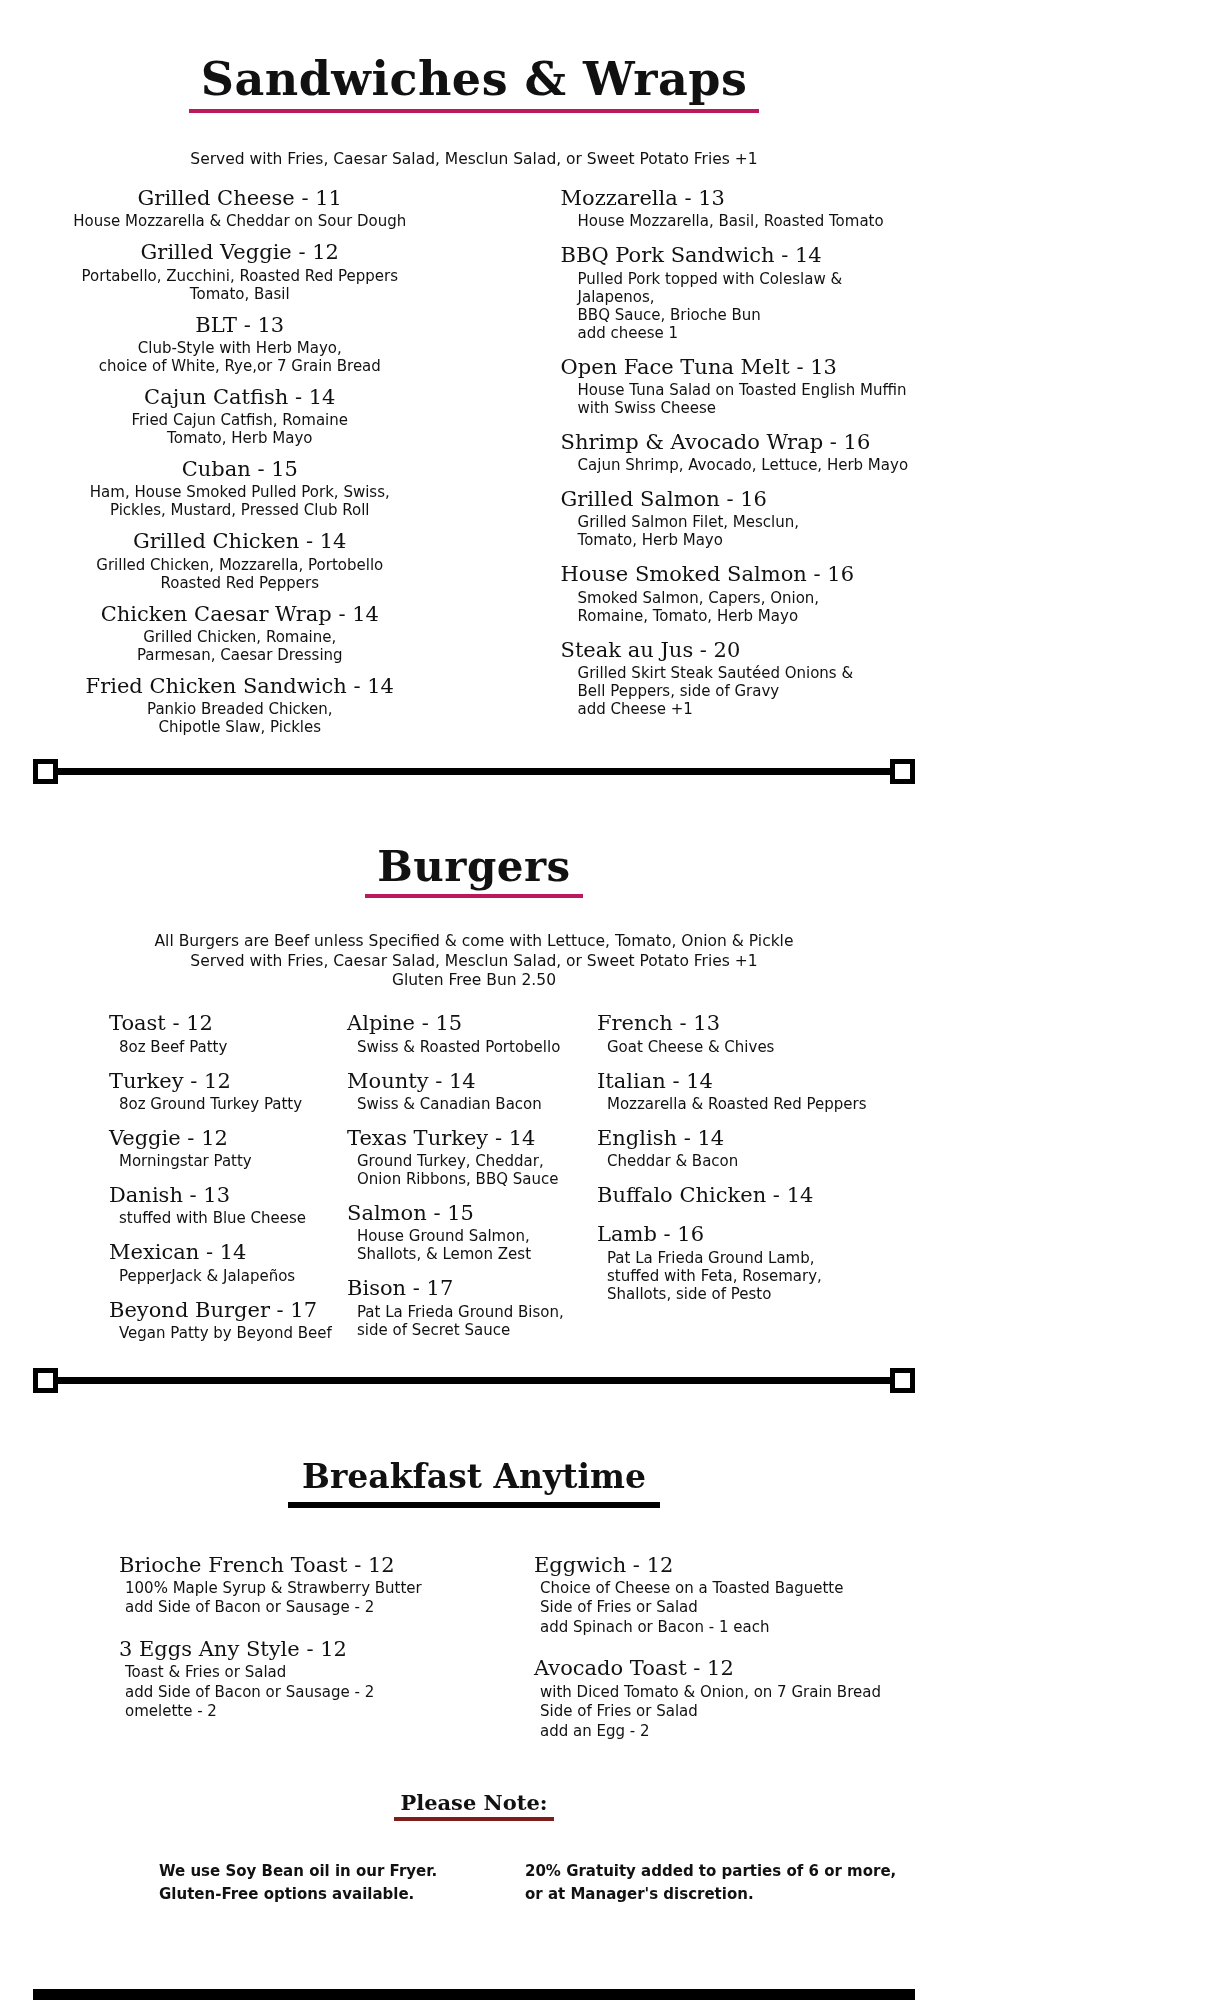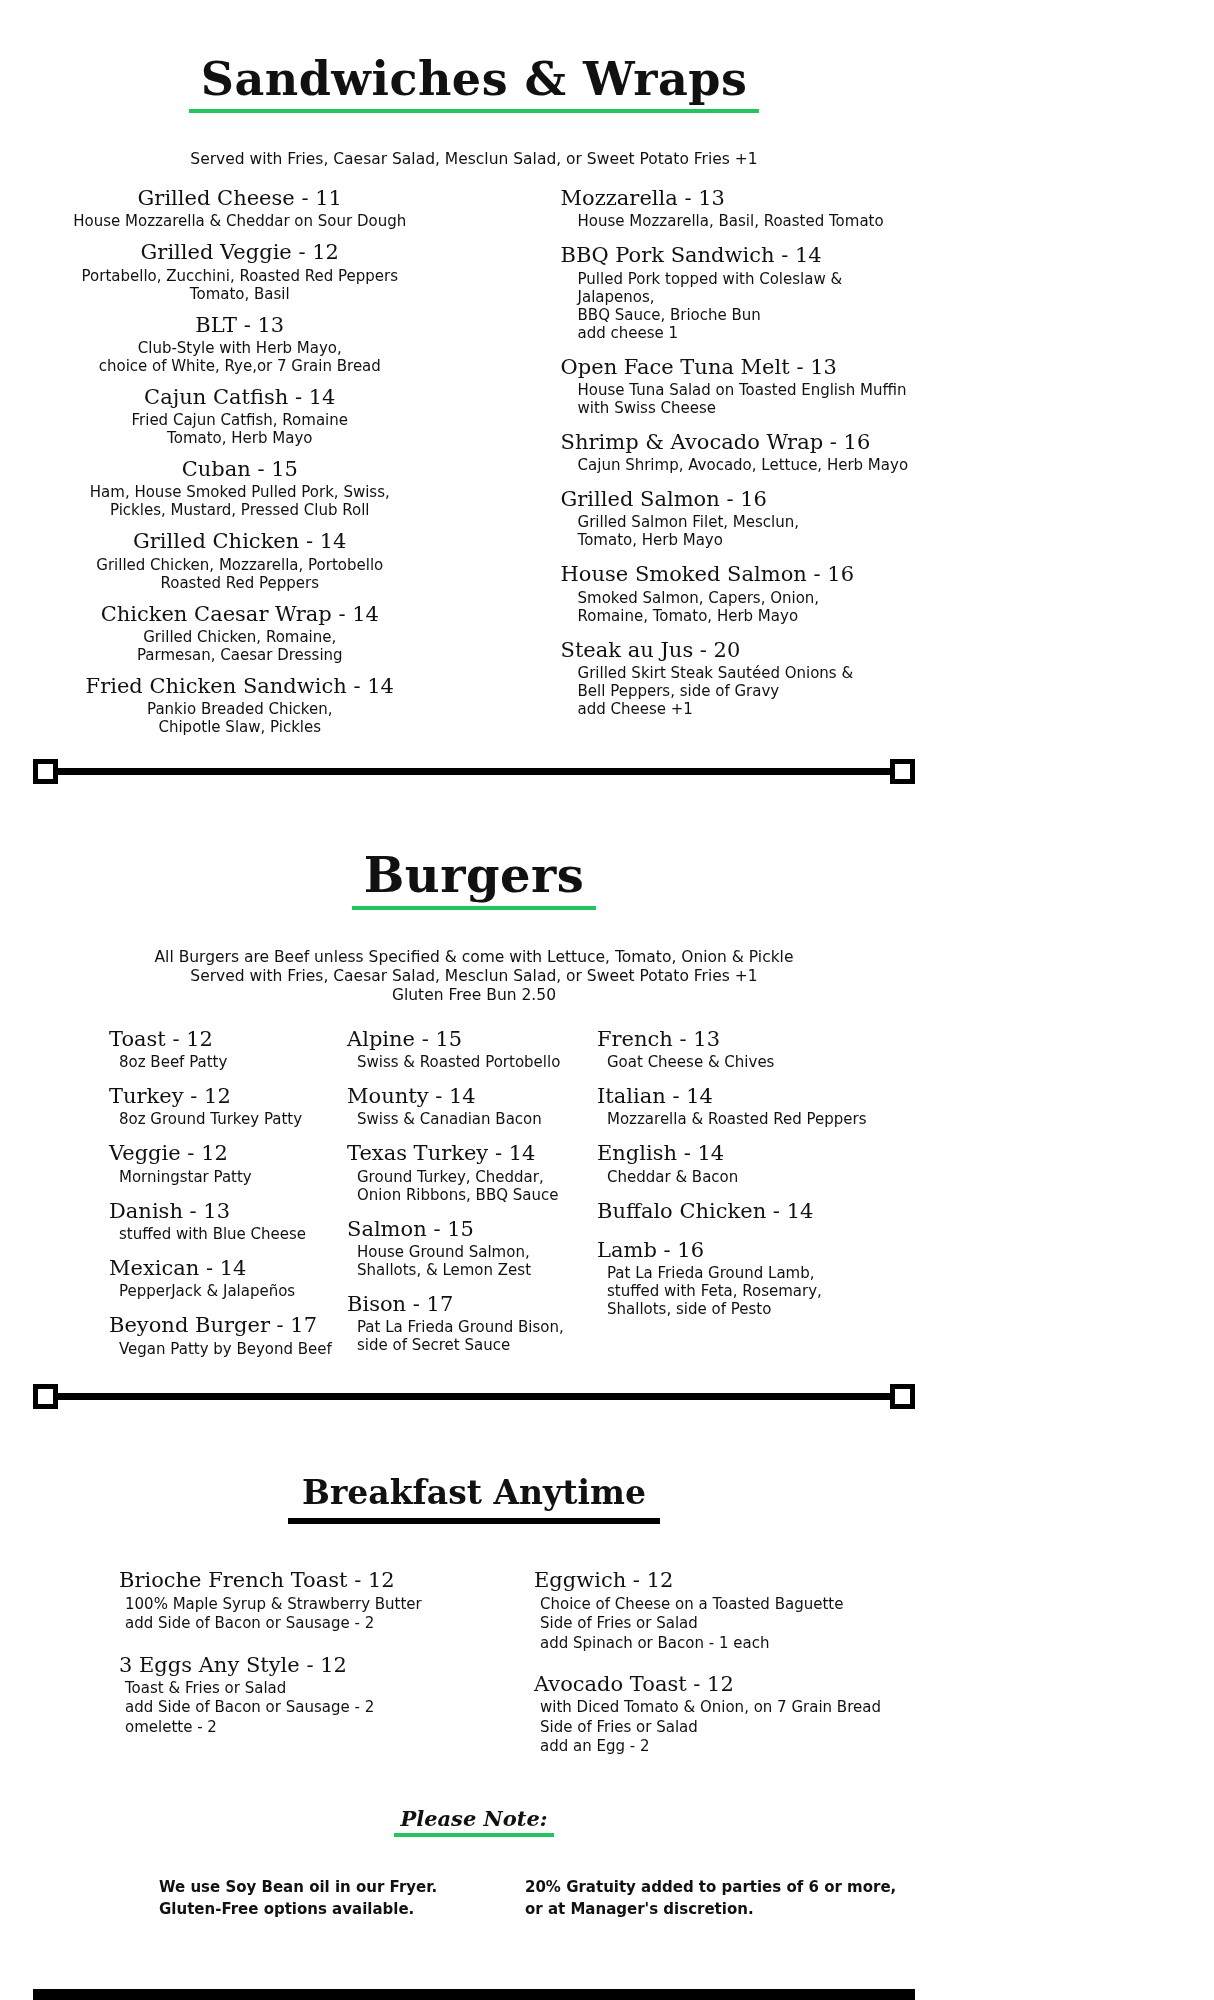--- a/index.html
+++ b/index.html
@@ -12,25 +12,25 @@
     position: relative;
     overflow: hidden;
   }
   .menu { width: 882px; margin-left: 33px; padding-top: 20px; }
 
   .title-wrap { text-align: center; }
   .section-title {
     display: inline-block;
     font-size: 46px;
     line-height: 1.25;
-    border-bottom: 4px solid #22c55e;
+    border-bottom: 4px solid #be185d;
     padding: 0 12px 1px 12px;
     letter-spacing: 0.5px;
   }
-  .burgers-title { font-size: 48px; }
+  .burgers-title { font-size: 42px; }
   .bf-title {
     display: inline-block;
     font-size: 33px;
     line-height: 1.3;
     border-bottom: 6px solid #000;
     padding: 0 14px 3px 14px;
   }
   .subtitle {
     font-family: "DejaVu Sans", "Liberation Sans", sans-serif;
     font-size: 15.5px;
@@ -76,23 +76,22 @@
   .bf-right { flex: 1; }
   .bf-cols .item { margin-bottom: 18px; }
   .bf-cols .item-desc { padding-left: 6px; line-height: 1.3; }
 
   
   .note-wrap { text-align: center; margin-top: 10px; }
   .note-title {
     display: inline-block;
     font-size: 21px;
     font-weight: bold;
-    border-bottom: 4px solid #22c55e;
+    border-bottom: 4px solid #7f1d1d;
     padding: 0 6px 2px 6px;
-    font-style: italic;
   }
   .note-cols { display: flex; margin-top: 18px; }
   .note-text {
     font-family: "DejaVu Sans", "Liberation Sans", sans-serif;
     font-size: 15px;
     line-height: 1.5;
     white-space: pre-line;
     font-weight: bold;
   }
   .note-left { margin-left: 126px; width: 320px; }

